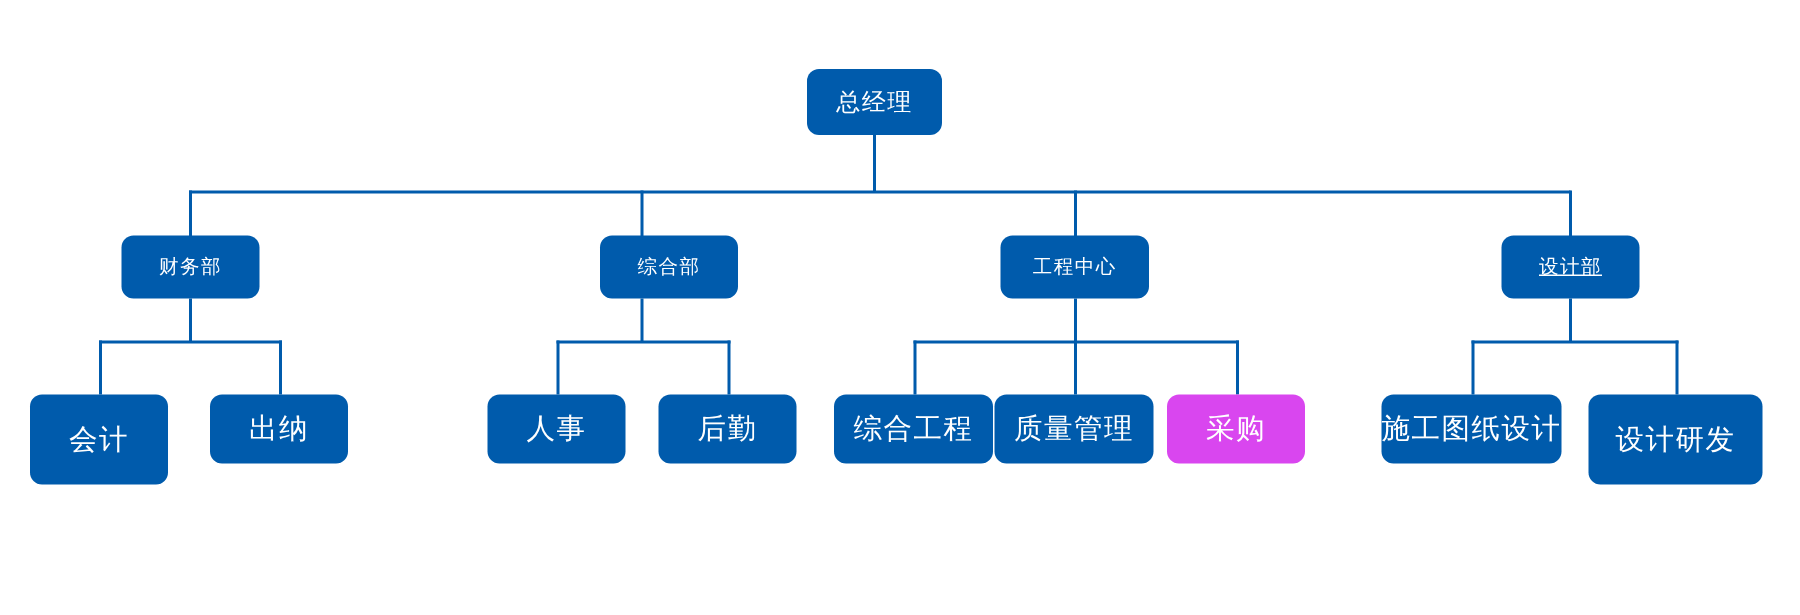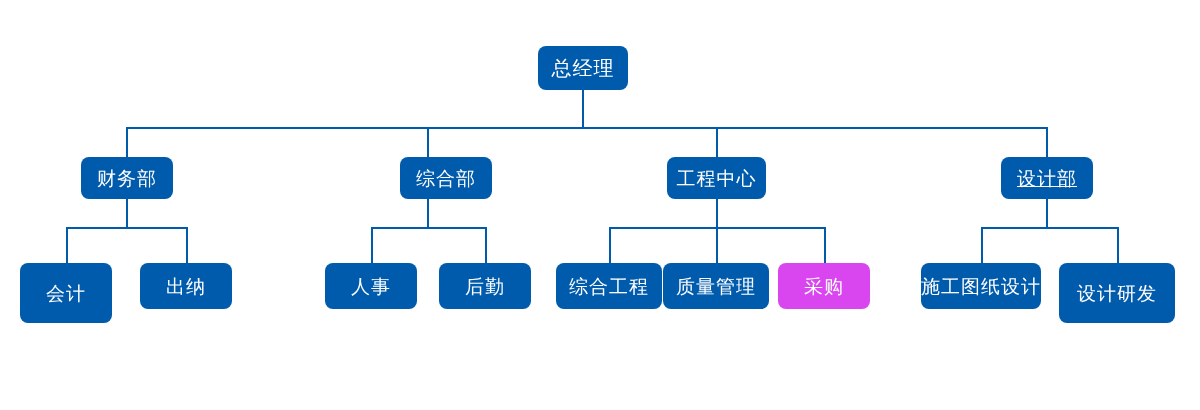--- a/index.html
+++ b/index.html
@@ -23,22 +23,22 @@
     color: #ffffff;
     display: flex;
     align-items: center;
     justify-content: center;
     text-align: center;
     line-height: 1;
     letter-spacing: 1px;
     z-index: 2;
     white-space: nowrap;
   }
-  .node.level-0 { font-size: 20px; }
-  .node.level-1 { font-size: 19px; }
+  .node.level-0 { font-size: 16px; }
+  .node.level-1 { font-size: 13px; }
   .node.level-2 { font-size: 19px; }
   .connector {
     position: absolute;
     background: #005BAC;
     z-index: 1;
   }
   .connector.h { height: 2px; }
   .connector.v { width: 2px; }
 </style>
 </head>

